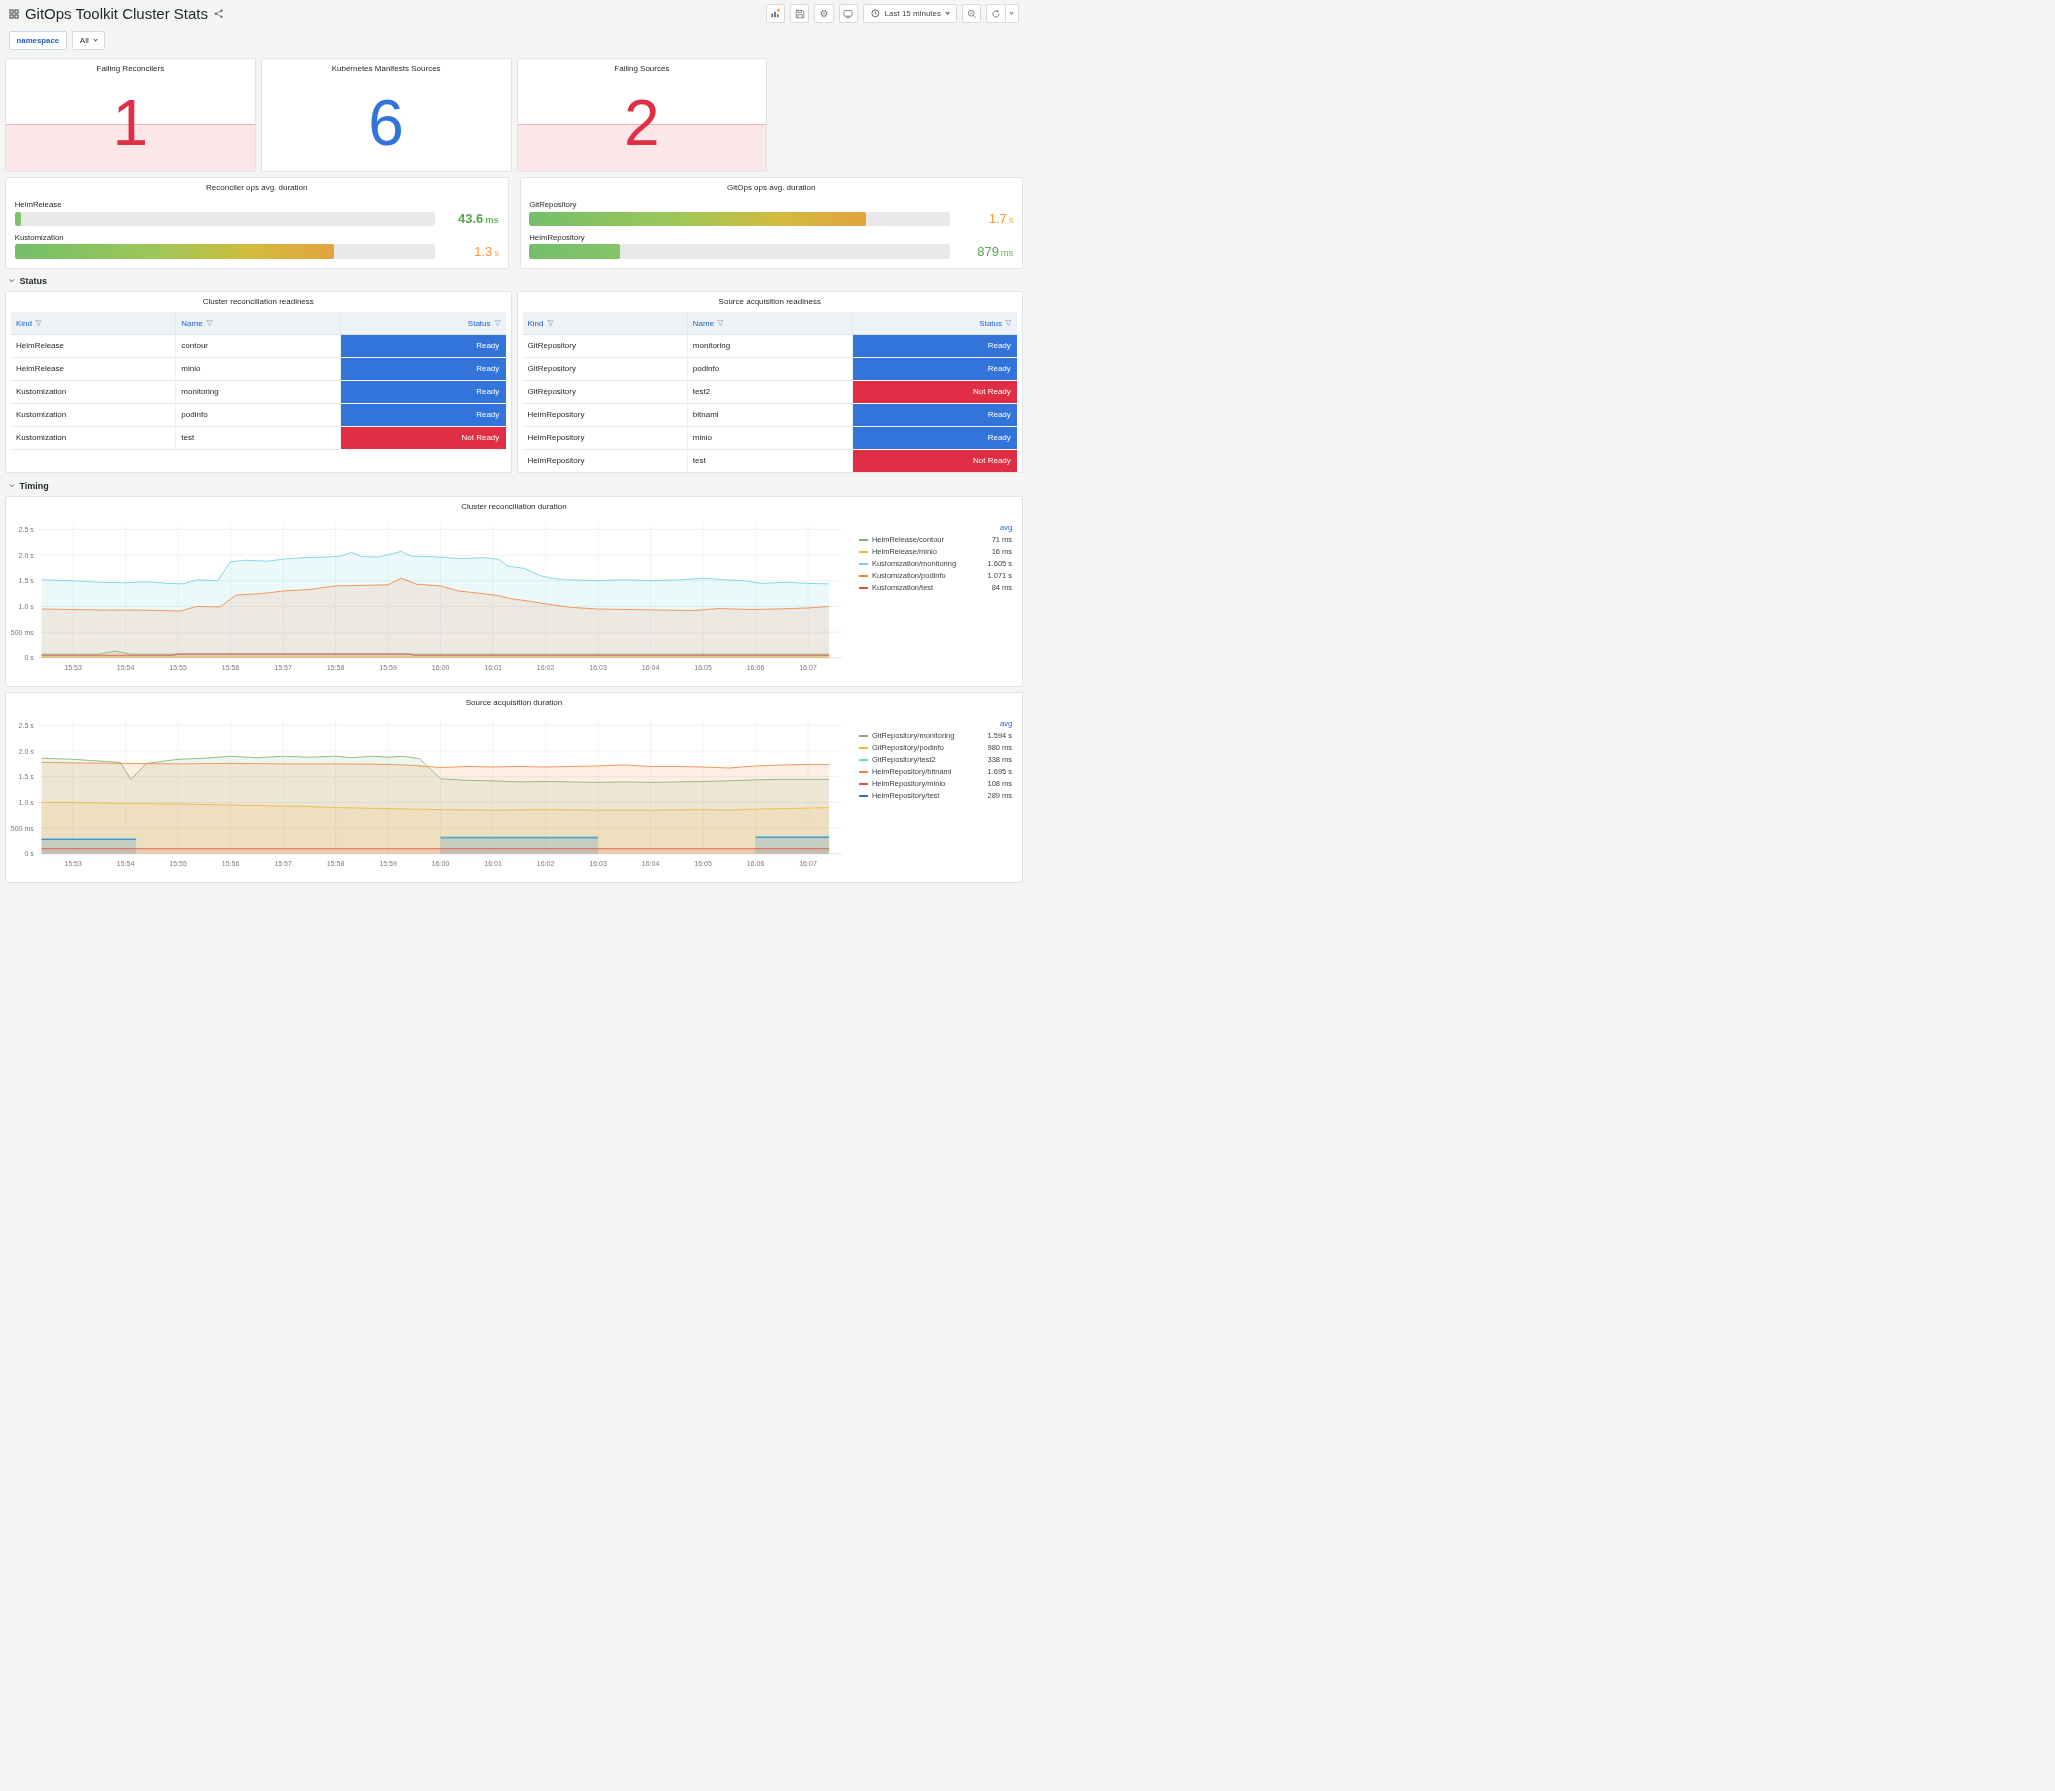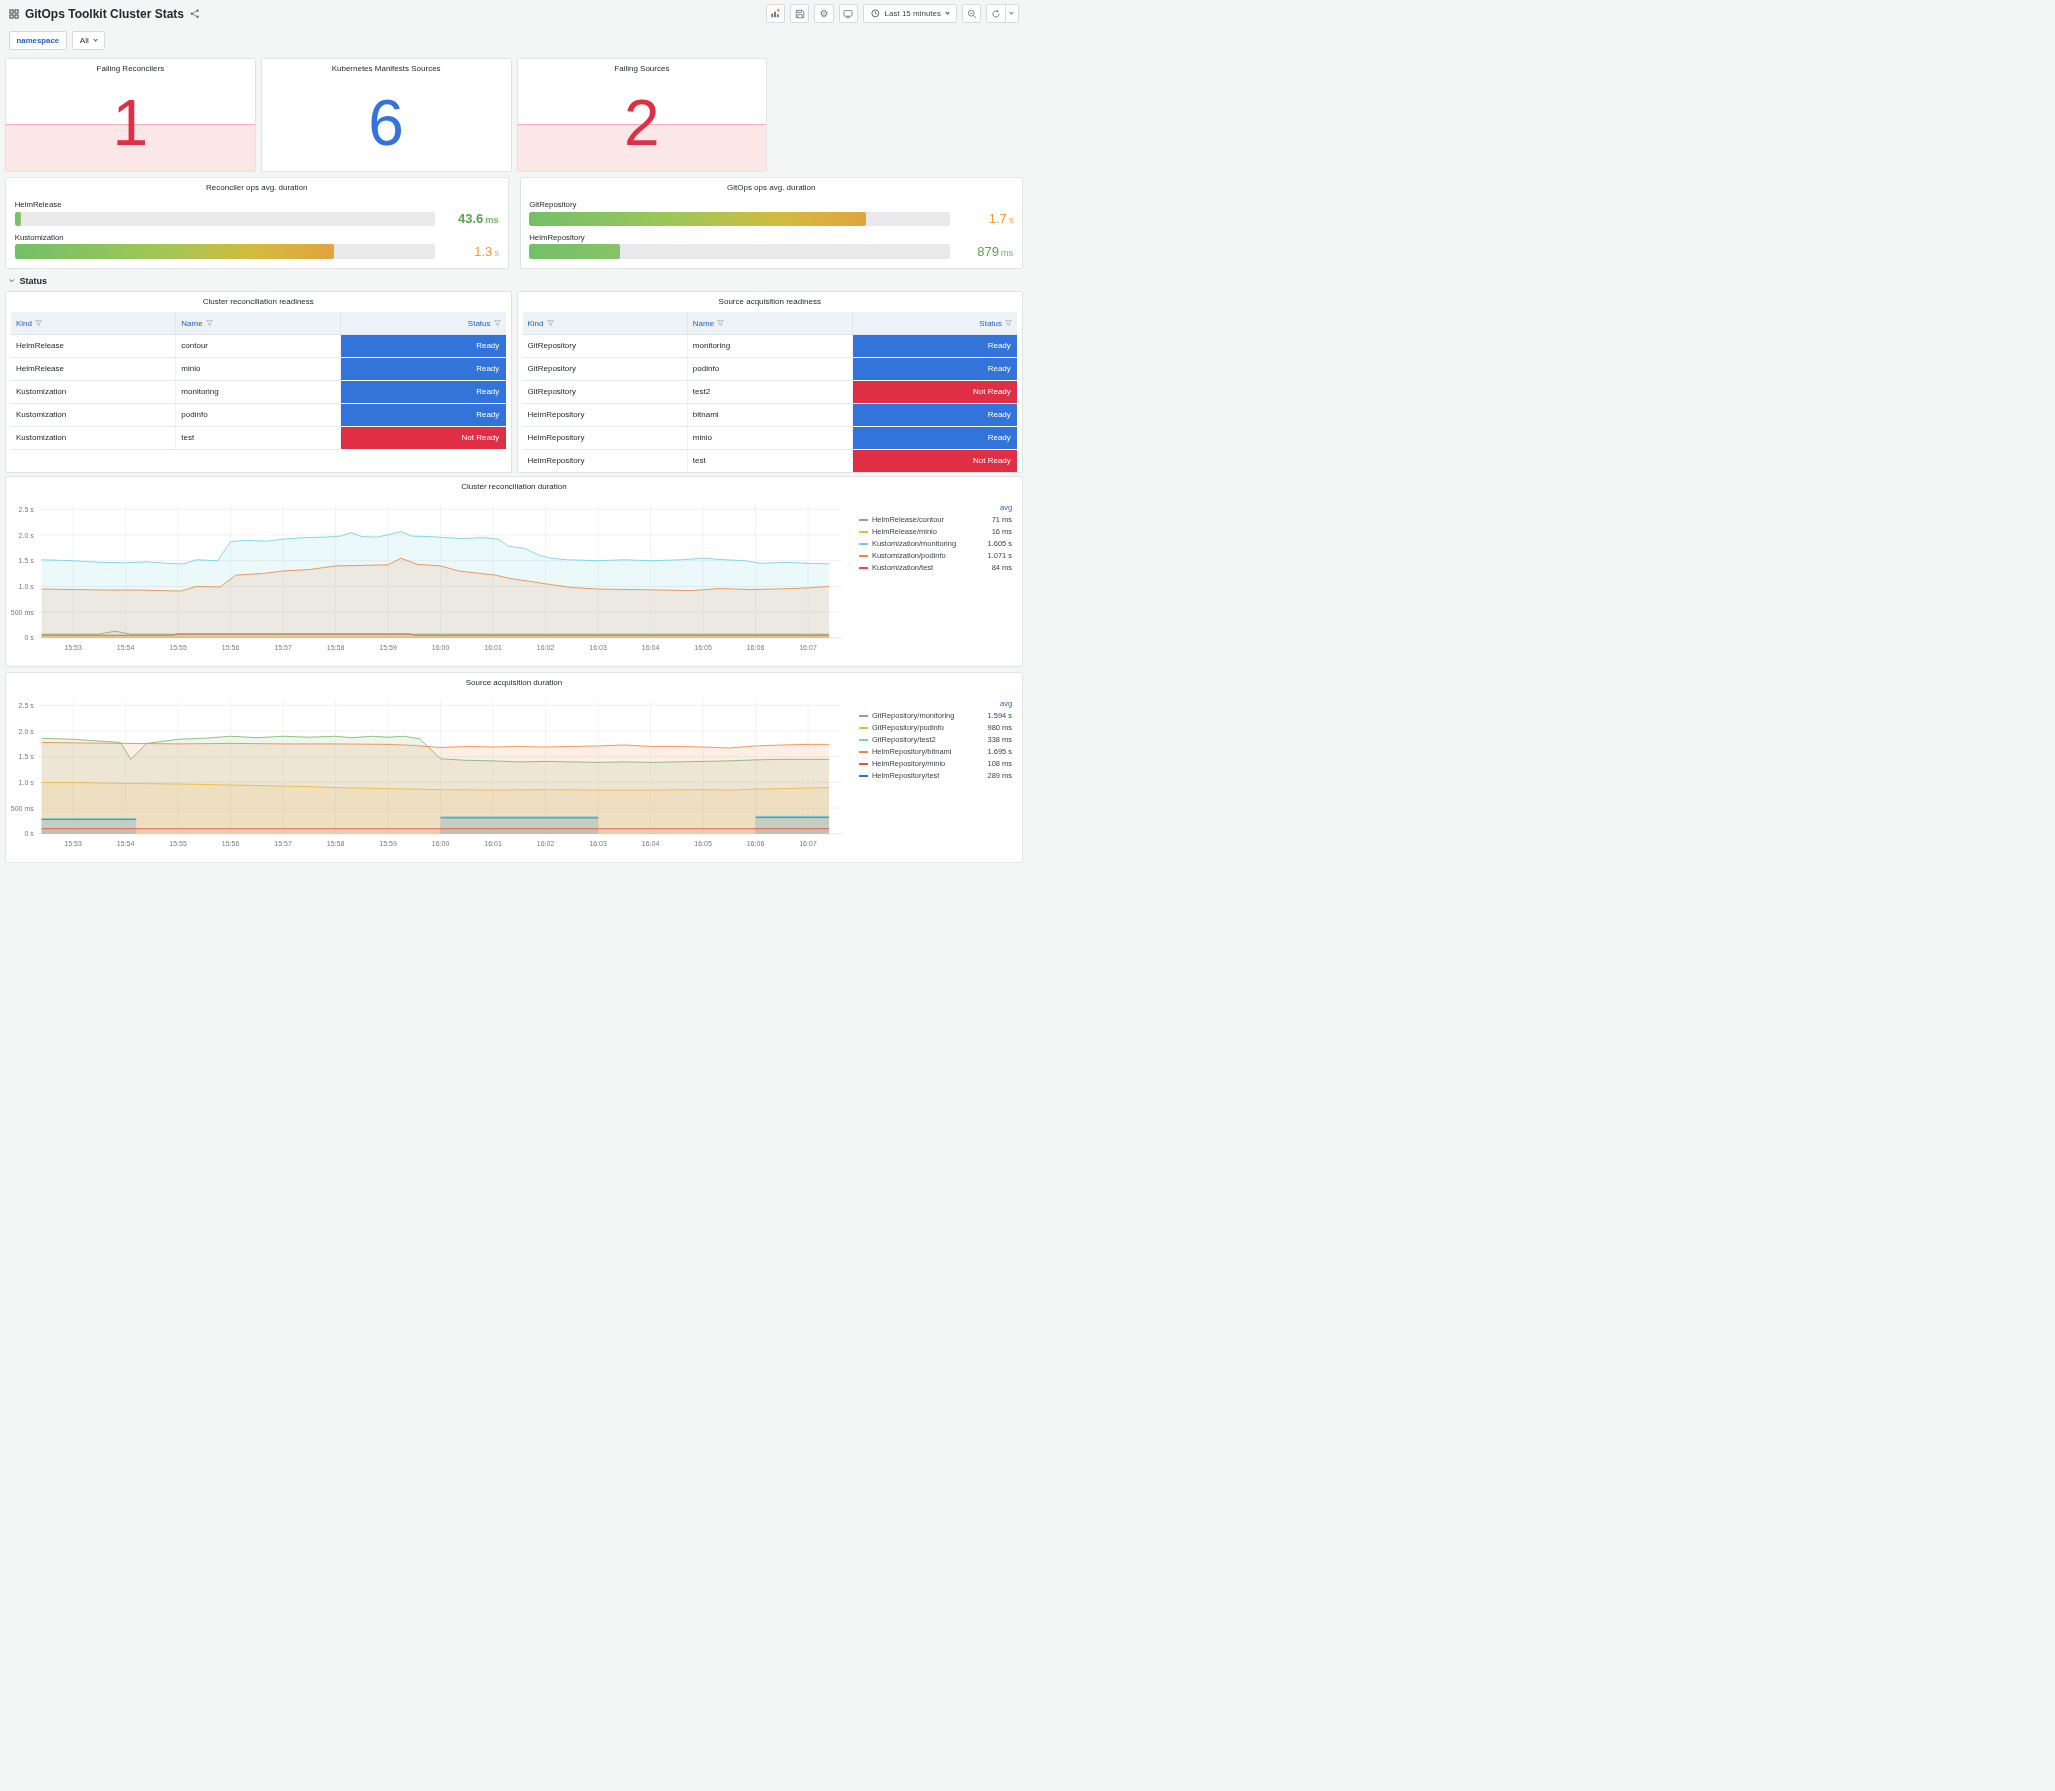--- a/index.html
+++ b/index.html
@@ -1,21 +1,21 @@
 <!DOCTYPE html>
 <html style="font-size:10px"><head>
 <meta charset="utf-8">
 <style>
   *{box-sizing:border-box}
   html,body{margin:0;padding:0}
   body{background:#f4f5f5;font-family:"Liberation Sans",sans-serif;color:#24292e;width:1028px}
   .page{padding:0 5px 6.2px}
   
   .header{display:flex;align-items:center;height:27.5px;padding:0 3.7px}
-  .title{font-size:12px;font-weight:700;margin:0 6.2px;color:#24292e}
+  .title{font-size:15px;font-weight:400;margin:0 6.2px;color:#24292e}
   .ico{display:flex;align-items:center;cursor:pointer}
   .toolbar{margin-left:auto;display:flex;align-items:center;gap:5px}
   button{font-family:inherit}
   .icon-btn{width:19.3px;height:19.3px;border:0.6px solid #d8dbde;border-radius:1.9px;background:#fff;display:flex;align-items:center;justify-content:center;cursor:pointer;padding:0;color:#6e7278}
   .timepicker{height:19.3px;border:0.6px solid #d8dbde;border-radius:1.9px;background:#fff;display:flex;align-items:center;gap:5px;padding:0 6.9px;font-size:8px;font-weight:500;color:#41444b;cursor:pointer}
   .refresh-group{display:flex}
   .refresh-group .icon-btn:first-child{border-radius:1.9px 0 0 1.9px}
   .refresh-group .icon-btn:last-child{border-radius:0 1.9px 1.9px 0;border-left:none;width:13.7px}
   .caret{display:inline-block;width:3.1px;height:3.1px;border-right:0.9px solid currentColor;border-bottom:0.9px solid currentColor;transform:rotate(45deg);margin-top:-1.9px}
   
@@ -345,20 +345,26 @@
                 <td class="td-status">
                   <div class="status-cell" style="background: rgb(224, 47, 68);">Not Ready</div>
                 </td>
               </tr>
             </tbody>
           </table>
         </div>
       </div>
     </div>
 
+  <div class="section">
+    <svg width="7.5" height="7.5" viewBox="0 0 12 12" fill="none" stroke="#4a4e55" stroke-width="1.5">
+        <path d="M2.5 4l3.5 3.5L9.5 4"></path>
+      </svg>
+    <span>Timing</span>
+  </div>
 
   <div>
       <div class="panel chart-panel">
         <div class="panel-title">Cluster reconciliation duration</div>
         <div class="chart-body">
           <div class="plot-wrap"><svg width="100%" height="157" viewBox="0 0 1320 252" preserveAspectRatio="none">
               <line x1="103.4" y1="10" x2="103.4" y2="226" stroke="#eeeef1"></line>
               <text class="tick" x="103.4" y="245" text-anchor="middle">15:53</text>
               <line x1="185.5" y1="10" x2="185.5" y2="226" stroke="#eeeef1"></line>
               <text class="tick" x="185.5" y="245" text-anchor="middle">15:54</text>

